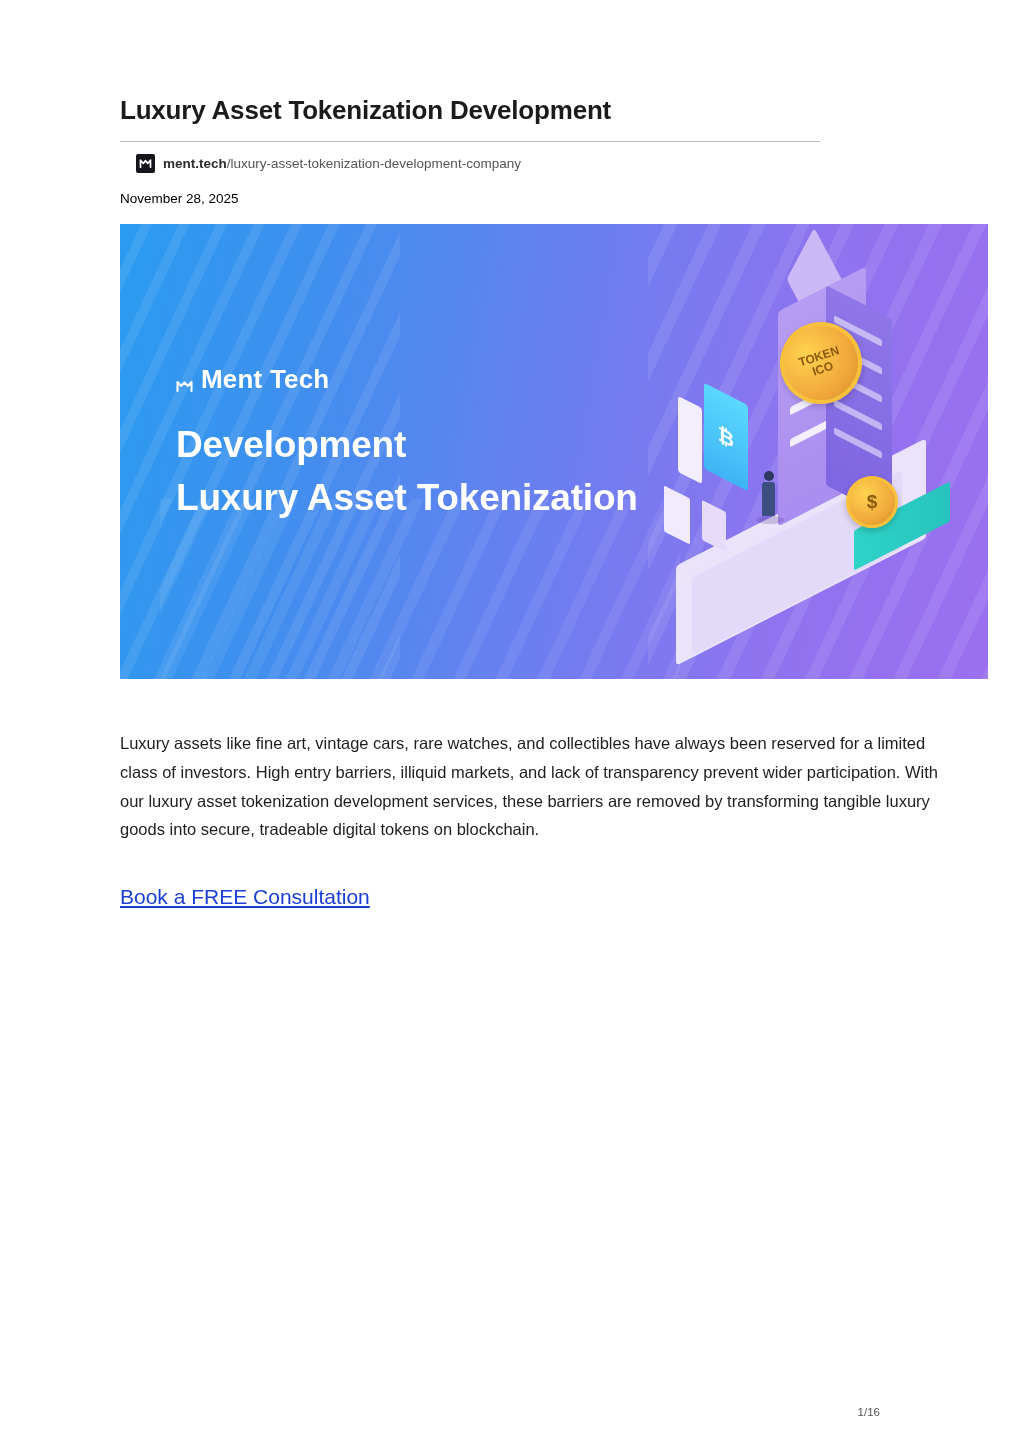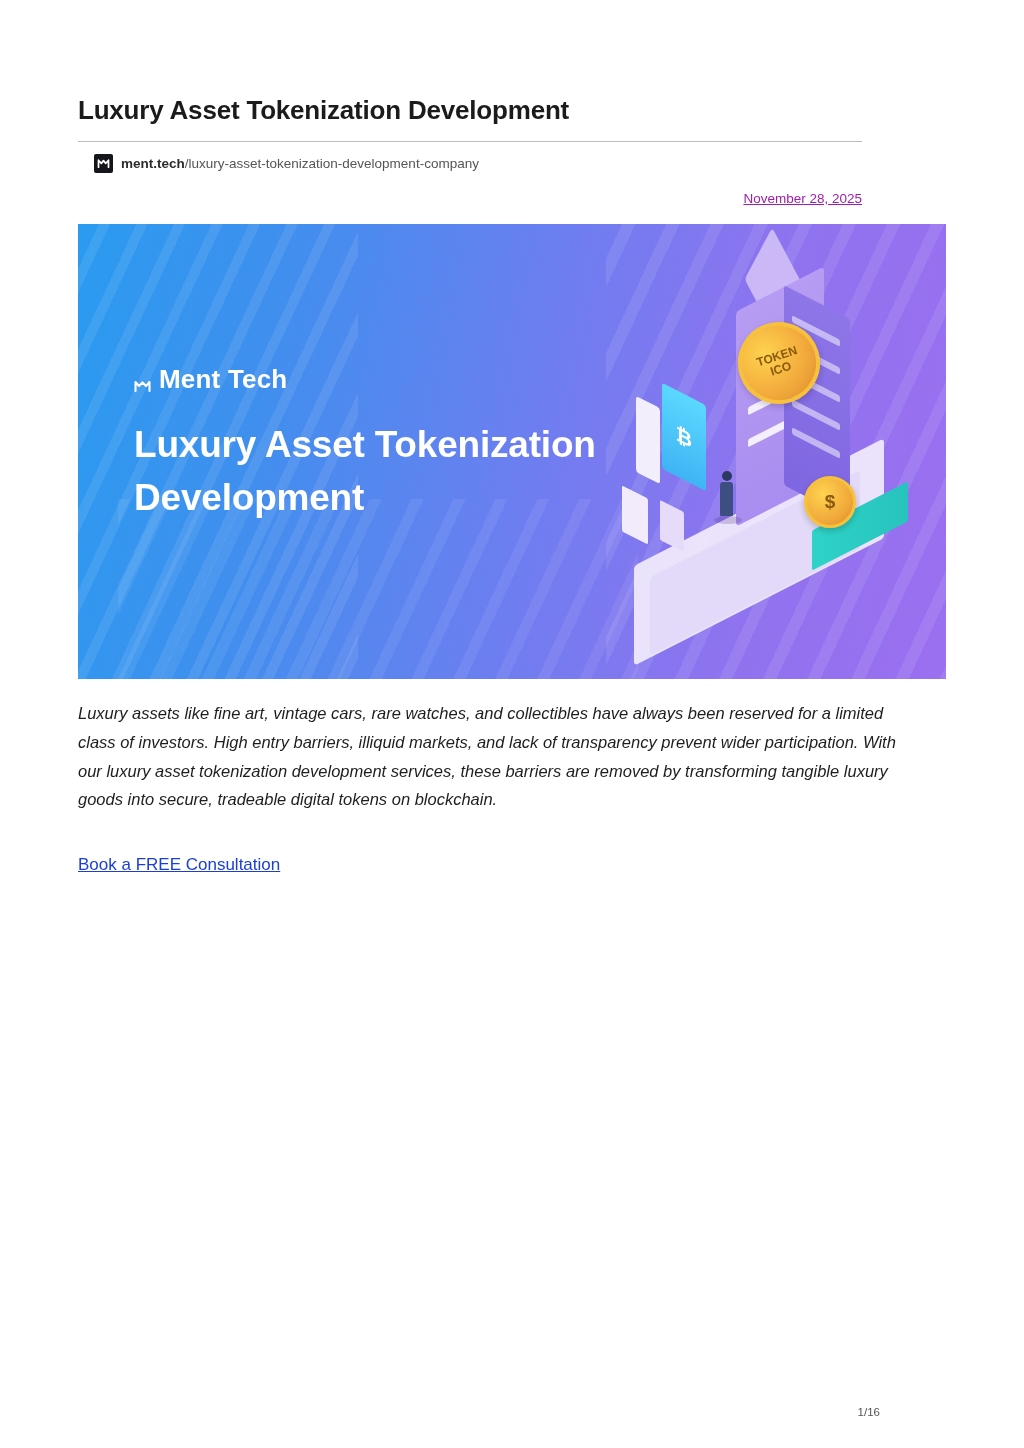--- a/index.html
+++ b/index.html
@@ -13,21 +13,21 @@
     font-family: "Liberation Sans", sans-serif;
     color: #1a1a1a;
     position: relative;
     overflow: hidden;
   }
   .page {
     position: relative;
     width: 940px;
     height: 1448px;
     box-sizing: border-box;
-    padding: 0 78px;
+    padding: 0 120px;
   }
   .title {
     font-size: 26px;
     font-weight: bold;
     color: #1b1b1b;
     letter-spacing: -0.2px;
     margin: 0;
     padding-top: 95px;
     line-height: 1.2;
   }
@@ -61,25 +61,24 @@
     white-space: nowrap;
   }
   .source-domain {
     font-weight: bold;
     color: #2d2d2d;
   }
   .source-path {
     color: #555555;
   }
   .date {
-    text-align: right;
+    text-align: left;
     font-size: 13.5px;
-    color: #a21caf;
+    color: #000000;
     margin-top: 18px;
-    text-decoration: underline;
   }
 
   
   .hero {
     position: relative;
     margin-top: 18px;
     width: 868px;
     height: 455px;
     background: linear-gradient(100deg, #2a9bf0 0%, #3f8fee 22%, #6d7ef0 52%, #8e73ef 75%, #9b6ff0 100%);
     overflow: hidden;
@@ -249,30 +248,29 @@
     background: #2c3a63; border-radius: 50%;
   }
   .person-shadow {
     position: absolute; left: 98px; top: 292px; width: 28px; height: 8px;
     background: rgba(90,60,140,0.25); border-radius: 50%;
   }
 
   
   .body-copy {
     width: 820px;
-    margin-top: 20px;
+    margin-top: 50px;
     font-size: 16.5px;
     line-height: 1.74;
     color: #1e1e1e;
-    font-style: italic;
   }
   .cta-link {
     display: inline-block;
     margin-top: 24px;
-    font-size: 17px;
+    font-size: 21px;
     color: #1b3fd4;
     text-decoration: underline;
   }
   .page-number {
     position: absolute;
     right: 60px;
     bottom: 30px;
     font-size: 11.5px;
     color: #545454;
     margin-left: 20px;
@@ -305,22 +303,22 @@
     <div class="brand">
       <span class="m-glyph">
         <svg width="17" height="17" viewBox="0 0 17 17" aria-hidden="true">
           <path d="M1.5 13 L1.5 4 L5 8 L8.5 4.4 L12 8 L15.5 4 L15.5 13" fill="none" stroke="#ffffff" stroke-width="2.1" stroke-linejoin="round" stroke-linecap="round"></path>
         </svg>
       </span>
       <span>Ment Tech</span>
     </div>
 
     <div class="hero-heading">
+      <div>Development</div>
       <div>Luxury Asset Tokenization</div>
-      <div>Development</div>
     </div>
 
     <div class="illu">
       <div class="illu-platform"></div>
       <div class="illu-platform2"></div>
 
       <div class="tower-top"></div>
       <div class="tower">
         <div class="tower-line" style="top:38px;"></div>
         <div class="tower-line" style="top:70px;"></div>

